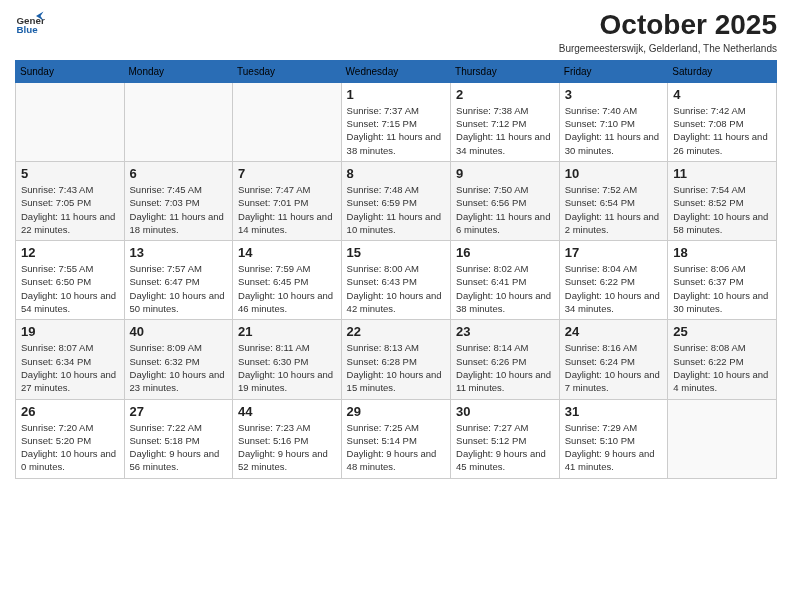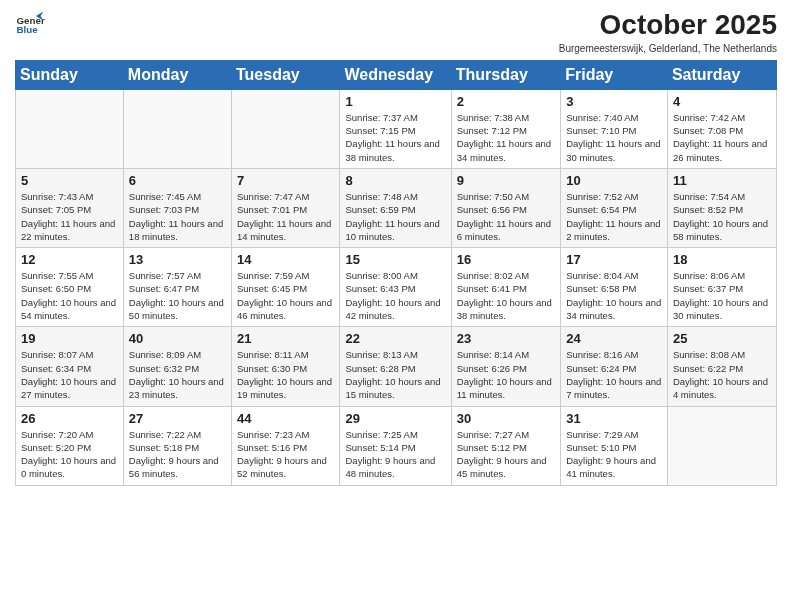--- a/index.html
+++ b/index.html
@@ -39,23 +39,23 @@
       color: #333;
       margin-top: 2px;
     }
     .calendar {
       width: 100%;
       border-collapse: collapse;
       margin-top: 6px;
     }
     .calendar th {
       background-color: #2a6db5;
-      color: #ffffff;
-      font-size: 16px;
-      font-weight: bold;
+      color: #000000;
+      font-size: 10px;
+      font-weight: normal;
       padding: 5px 4px;
       text-align: left;
       border: 1px solid #2a6db5;
     }
     .calendar td {
       vertical-align: top;
       border: 1px solid #ccc;
       padding: 4px 5px;
       width: 113px;
       min-height: 80px;
@@ -210,21 +210,21 @@
         </td>
         <td>
           <span class="day-number">16</span>
           <div class="day-info">Sunrise: 8:02 AM
 Sunset: 6:41 PM
 Daylight: 10 hours and 38 minutes.</div>
         </td>
         <td>
           <span class="day-number">17</span>
           <div class="day-info">Sunrise: 8:04 AM
-Sunset: 6:58 PM
+Sunset: 6:22 PM
 Daylight: 10 hours and 34 minutes.</div>
         </td>
         <td>
           <span class="day-number">18</span>
           <div class="day-info">Sunrise: 8:06 AM
 Sunset: 6:37 PM
 Daylight: 10 hours and 30 minutes.</div>
         </td>
       </tr>
       <tr>

